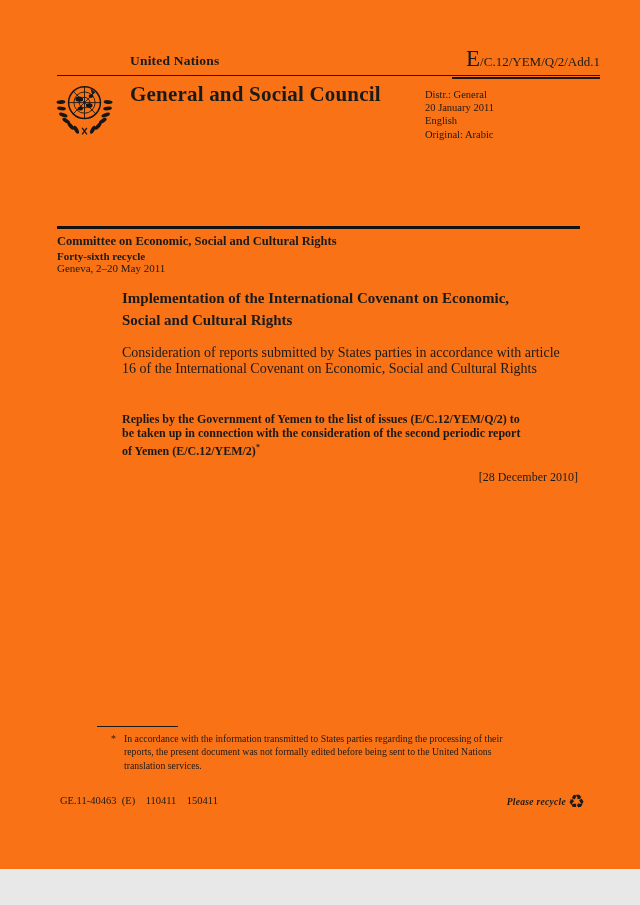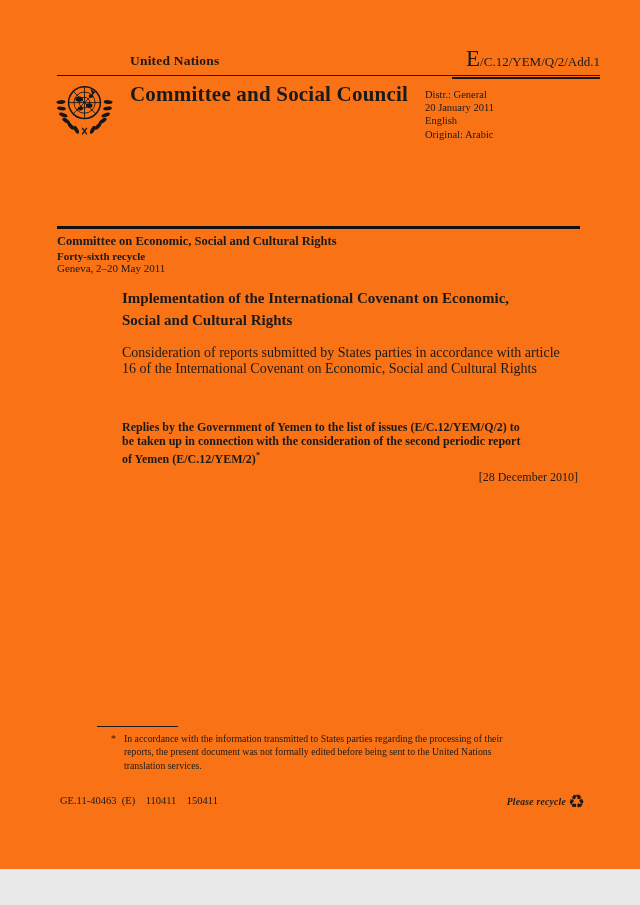--- a/index.html
+++ b/index.html
@@ -31,21 +31,21 @@
 
   
   .session-rule { left: 57px; top: 226px; width: 523px; height: 3px; background: #111; }
   .committee-line { left: 57px; top: 234px; font-size: 12.5px; font-weight: bold; }
   .session-line { left: 57px; top: 250px; font-size: 11px; font-weight: bold; }
   .venue-line { left: 57px; top: 262px; font-size: 11px; }
 
   
   .title-main { left: 122px; top: 287px; width: 428px; font-size: 15px; font-weight: bold; line-height: 22px; }
   .title-sub { left: 122px; top: 345px; width: 446px; font-size: 14px; font-weight: normal; line-height: 16.2px; }
-  .title-replies { left: 122px; top: 412px; width: 408px; font-size: 12px; font-weight: bold; line-height: 14.3px; margin-top: 8px; }
+  .title-replies { left: 122px; top: 412px; width: 408px; font-size: 12px; font-weight: bold; line-height: 14.3px; }
   .title-replies sup { font-size: 8px; }
   .received-date { top: 470px; right: 62px; font-size: 12px; }
 
   
   .footnote-rule { left: 97px; top: 726px; width: 81px; height: 1px; background: #1a1a1a; }
   .footnote { left: 111px; top: 732px; width: 402px; font-size: 9.8px; line-height: 13.4px; display: flex; }
   .footnote .marker { width: 13px; flex: 0 0 13px; text-align: left; }
   .footnote .fn-text { flex: 1; }
 
   
@@ -89,21 +89,21 @@
         <ellipse cx="19" cy="71" rx="3.2" ry="7.5" transform="rotate(-57 19 71)"></ellipse>
         <ellipse cx="14" cy="61" rx="3.2" ry="7.5" transform="rotate(-71 14 61)"></ellipse>
         <ellipse cx="11" cy="50" rx="3.2" ry="7.5" transform="rotate(-83 11 50)"></ellipse>
         <ellipse cx="10" cy="39" rx="3.2" ry="7.5" transform="rotate(-94 10 39)"></ellipse>
       </g>
       <use href="#branchL" transform="translate(100,0) scale(-1,1)"></use>
       <path d="M46 94 L54 83 M54 94 L46 83" stroke="#161616" stroke-width="2.2" fill="none"></path>
     </svg>
   </div>
 
-  <div class="abs council-title">Committee and Social Council</div>
+  <div class="abs council-title">General and Social Council</div>
   <div class="abs distr-block">
     <div>Distr.: General</div>
     <div>20 January 2011</div>
     <div>English</div>
     <div>Original: Arabic</div>
   </div>
 
   <div class="abs session-rule"></div>
   <div class="abs committee-line">Committee on Economic, Social and Cultural Rights</div>
   <div class="abs session-line">Forty-sixth recycle</div>

